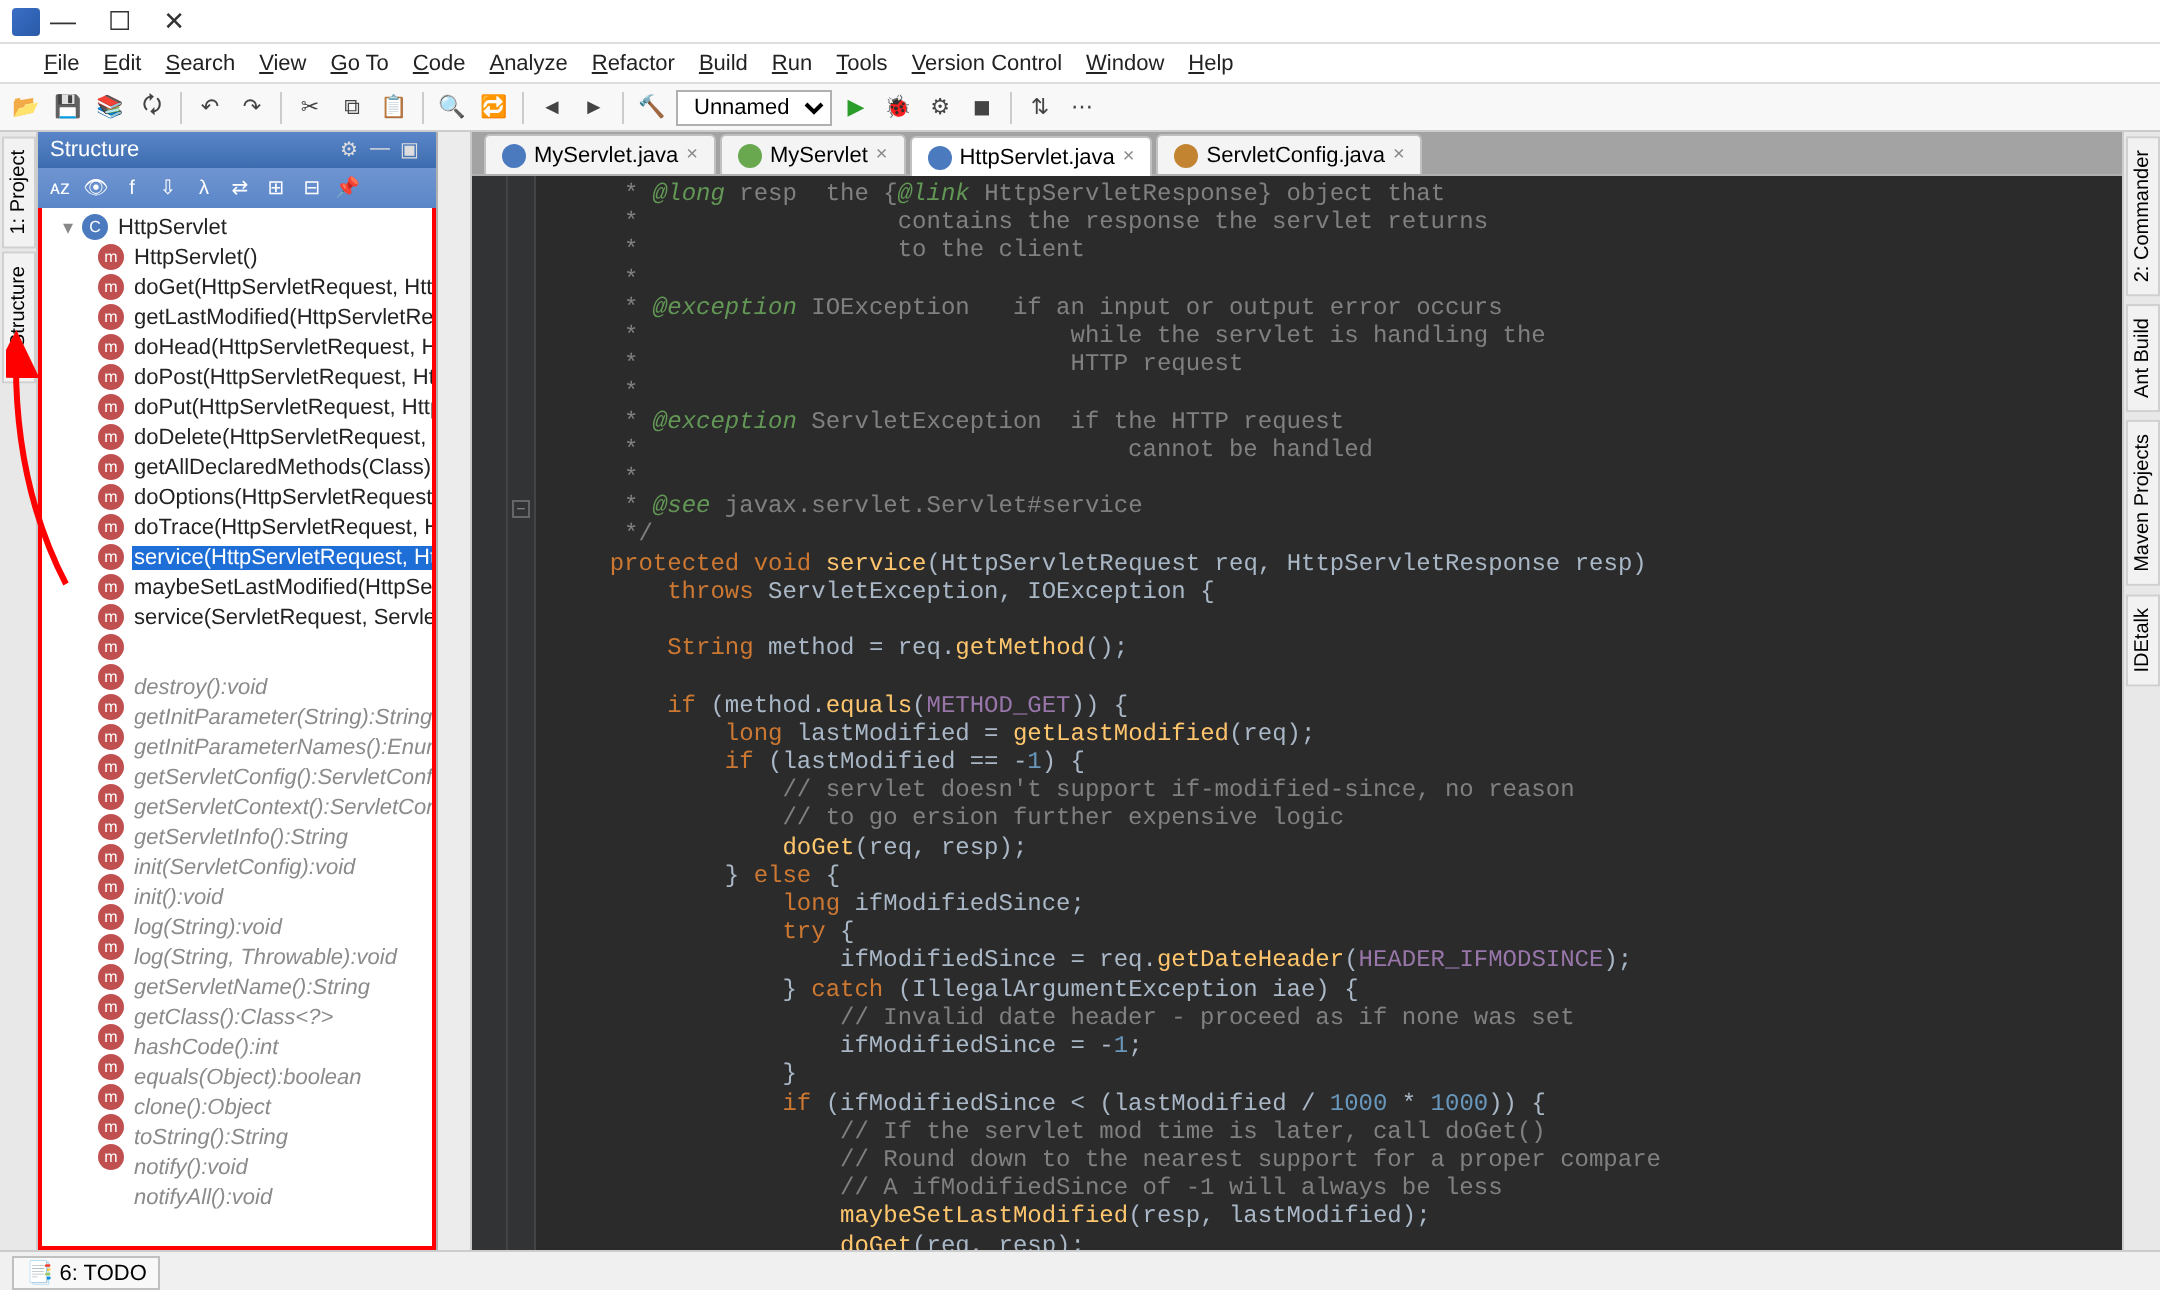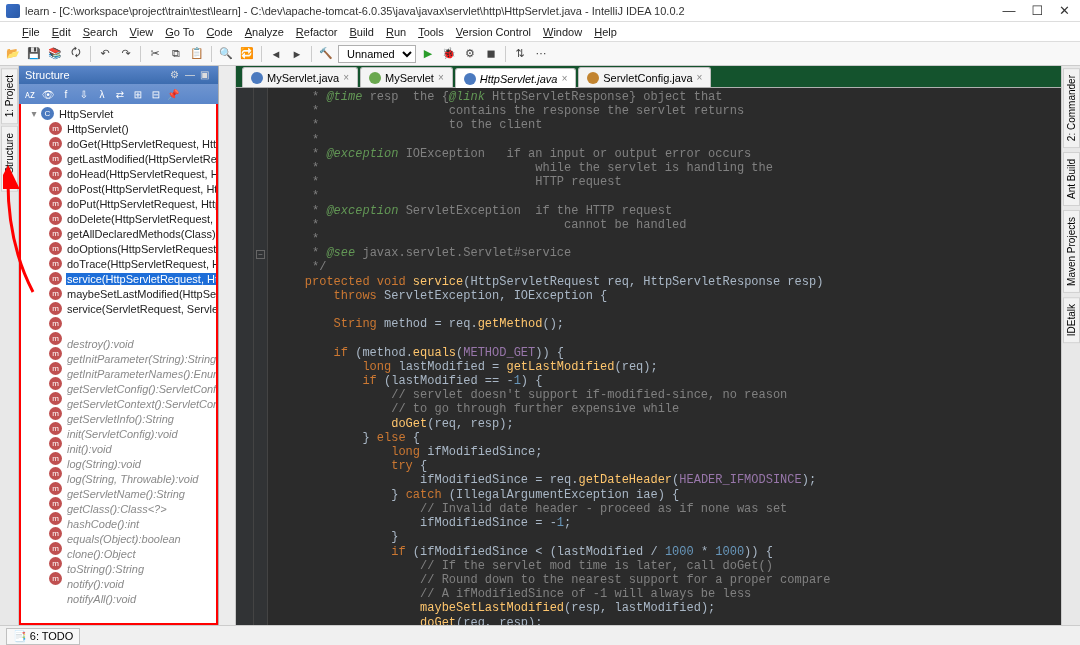--- a/index.html
+++ b/index.html
@@ -182,42 +182,41 @@
 }
 
 .editor-area {
   flex: 1;
   display: flex;
   flex-direction: column;
   min-width: 0;
 }
 .tabbar {
   height: 22px;
-  background: #14532d;
+  background: #a3a3a3;
   border-bottom: 1px solid #b0b0b0;
   display: flex; align-items: flex-end;
   padding-left: 6px; gap: 2px;
 }
 .etab {
   display: flex; align-items: center;
   height: 20px;
   padding: 0 8px;
   background: #f4f4f4;
   border: 1px solid #c0c0c0;
   border-bottom: none;
   border-radius: 3px 3px 0 0;
   font-size: 11px;
   gap: 4px;
   cursor: pointer;
 }
 .etab.active {
   background: #fff;
   position: relative;
   top: 1px;
-  font-style: italic;
 }
 .etab .tico { width:12px;height:12px;border-radius:50%;display:inline-block; }
 .etab .close { color:#888; font-size:10px; }
 .etab.active .tico{ background:#4b7abf;}
 .etab .tico.c1{background:#4b7abf;}
 .etab .tico.c2{background:#6aa84f;}
 .etab .tico.c3{background:#c28430;}
 
 .code-wrap {
   flex: 1;
@@ -262,21 +261,20 @@
  border:1px solid #c0c0c0; padding:1px 6px; background:#f8f8f8;
 }
 .fold-col { display:flex; flex-direction:column; align-items:center; padding-top:2px;}
 .fmark{ width:9px;height:9px;border:1px solid #666; font-size:8px;line-height:7px;text-align:center;color:#888;margin-top:160px;}
 </style>
 </head>
 <body>
 
 <div class="titlebar">
   <span class="app-icon"></span>
-  <span class="titlebar-title">learn - [C:\workspace\project\train\test\learn] - C:\dev\apache-tomcat-6.0.35\java\javax\servlet\http\HttpServlet.java - IntelliJ IDEA 10.0.2</span>
   <div class="win-controls">
     <span>—</span>
     <span>☐</span>
     <span>✕</span>
   </div>
 </div>
 
 <div class="menubar" id="menubar">
     <span><u>F</u>ile</span>
     <span><u>E</u>dit</span>
@@ -518,21 +516,21 @@
           <span class="tico c3"></span>
           <span>ServletConfig.java</span>
           <span class="close">×</span>
         </div>
       </div>
     <div class="code-wrap">
       <div class="gutter-left"></div>
       <div class="fold-col">
         <span class="fmark">−</span>
       </div>
-      <pre class="code" id="code"><span class="c-c">     * <span class="c-jt">@time</span> resp  the {<span class="c-jt">@link</span> HttpServletResponse} object that</span>
+      <pre class="code" id="code"><span class="c-c">     * <span class="c-jt">@long</span> resp  the {<span class="c-jt">@link</span> HttpServletResponse} object that</span>
 <span class="c-c">     *                  contains the response the servlet returns</span>
 <span class="c-c">     *                  to the client</span>
 <span class="c-c">     *</span>
 <span class="c-c">     * <span class="c-jt">@exception</span> IOException   if an input or output error occurs</span>
 <span class="c-c">     *                              while the servlet is handling the</span>
 <span class="c-c">     *                              HTTP request</span>
 <span class="c-c">     *</span>
 <span class="c-c">     * <span class="c-jt">@exception</span> ServletException  if the HTTP request</span>
 <span class="c-c">     *                                  cannot be handled</span>
 <span class="c-c">     *</span>
@@ -540,21 +538,21 @@
 <span class="c-c">     */</span>
     <span class="c-k">protected</span> <span class="c-k">void</span> <span class="c-m">service</span>(<span class="c-ws">HttpServletRequest</span> req, <span class="c-ws">HttpServletResponse</span> resp)
         <span class="c-k">throws</span> <span class="c-ws">ServletException</span>, <span class="c-ws">IOException</span> {
 
         <span class="c-k">String</span> method = req.<span class="c-m">getMethod</span>();
 
         <span class="c-k">if</span> (method.<span class="c-m">equals</span>(<span class="c-f">METHOD_GET</span>)) {
             <span class="c-k">long</span> lastModified = <span class="c-m">getLastModified</span>(req);
             <span class="c-k">if</span> (lastModified == -<span class="c-n">1</span>) {
 <span class="c-c">                // servlet doesn't support if-modified-since, no reason</span>
-<span class="c-c">                // to go through further expensive while</span>
+<span class="c-c">                // to go ersion further expensive logic</span>
                 <span class="c-m">doGet</span>(req, resp);
             } <span class="c-k">else</span> {
                 <span class="c-k">long</span> ifModifiedSince;
                 <span class="c-k">try</span> {
                     ifModifiedSince = req.<span class="c-m">getDateHeader</span>(<span class="c-f">HEADER_IFMODSINCE</span>);
                 } <span class="c-k">catch</span> (<span class="c-ws">IllegalArgumentException</span> iae) {
 <span class="c-c">                    // Invalid date header - proceed as if none was set</span>
                     ifModifiedSince = -<span class="c-n">1</span>;
                 }
                 <span class="c-k">if</span> (ifModifiedSince &lt; (lastModified / <span class="c-n">1000</span> * <span class="c-n">1000</span>)) {

